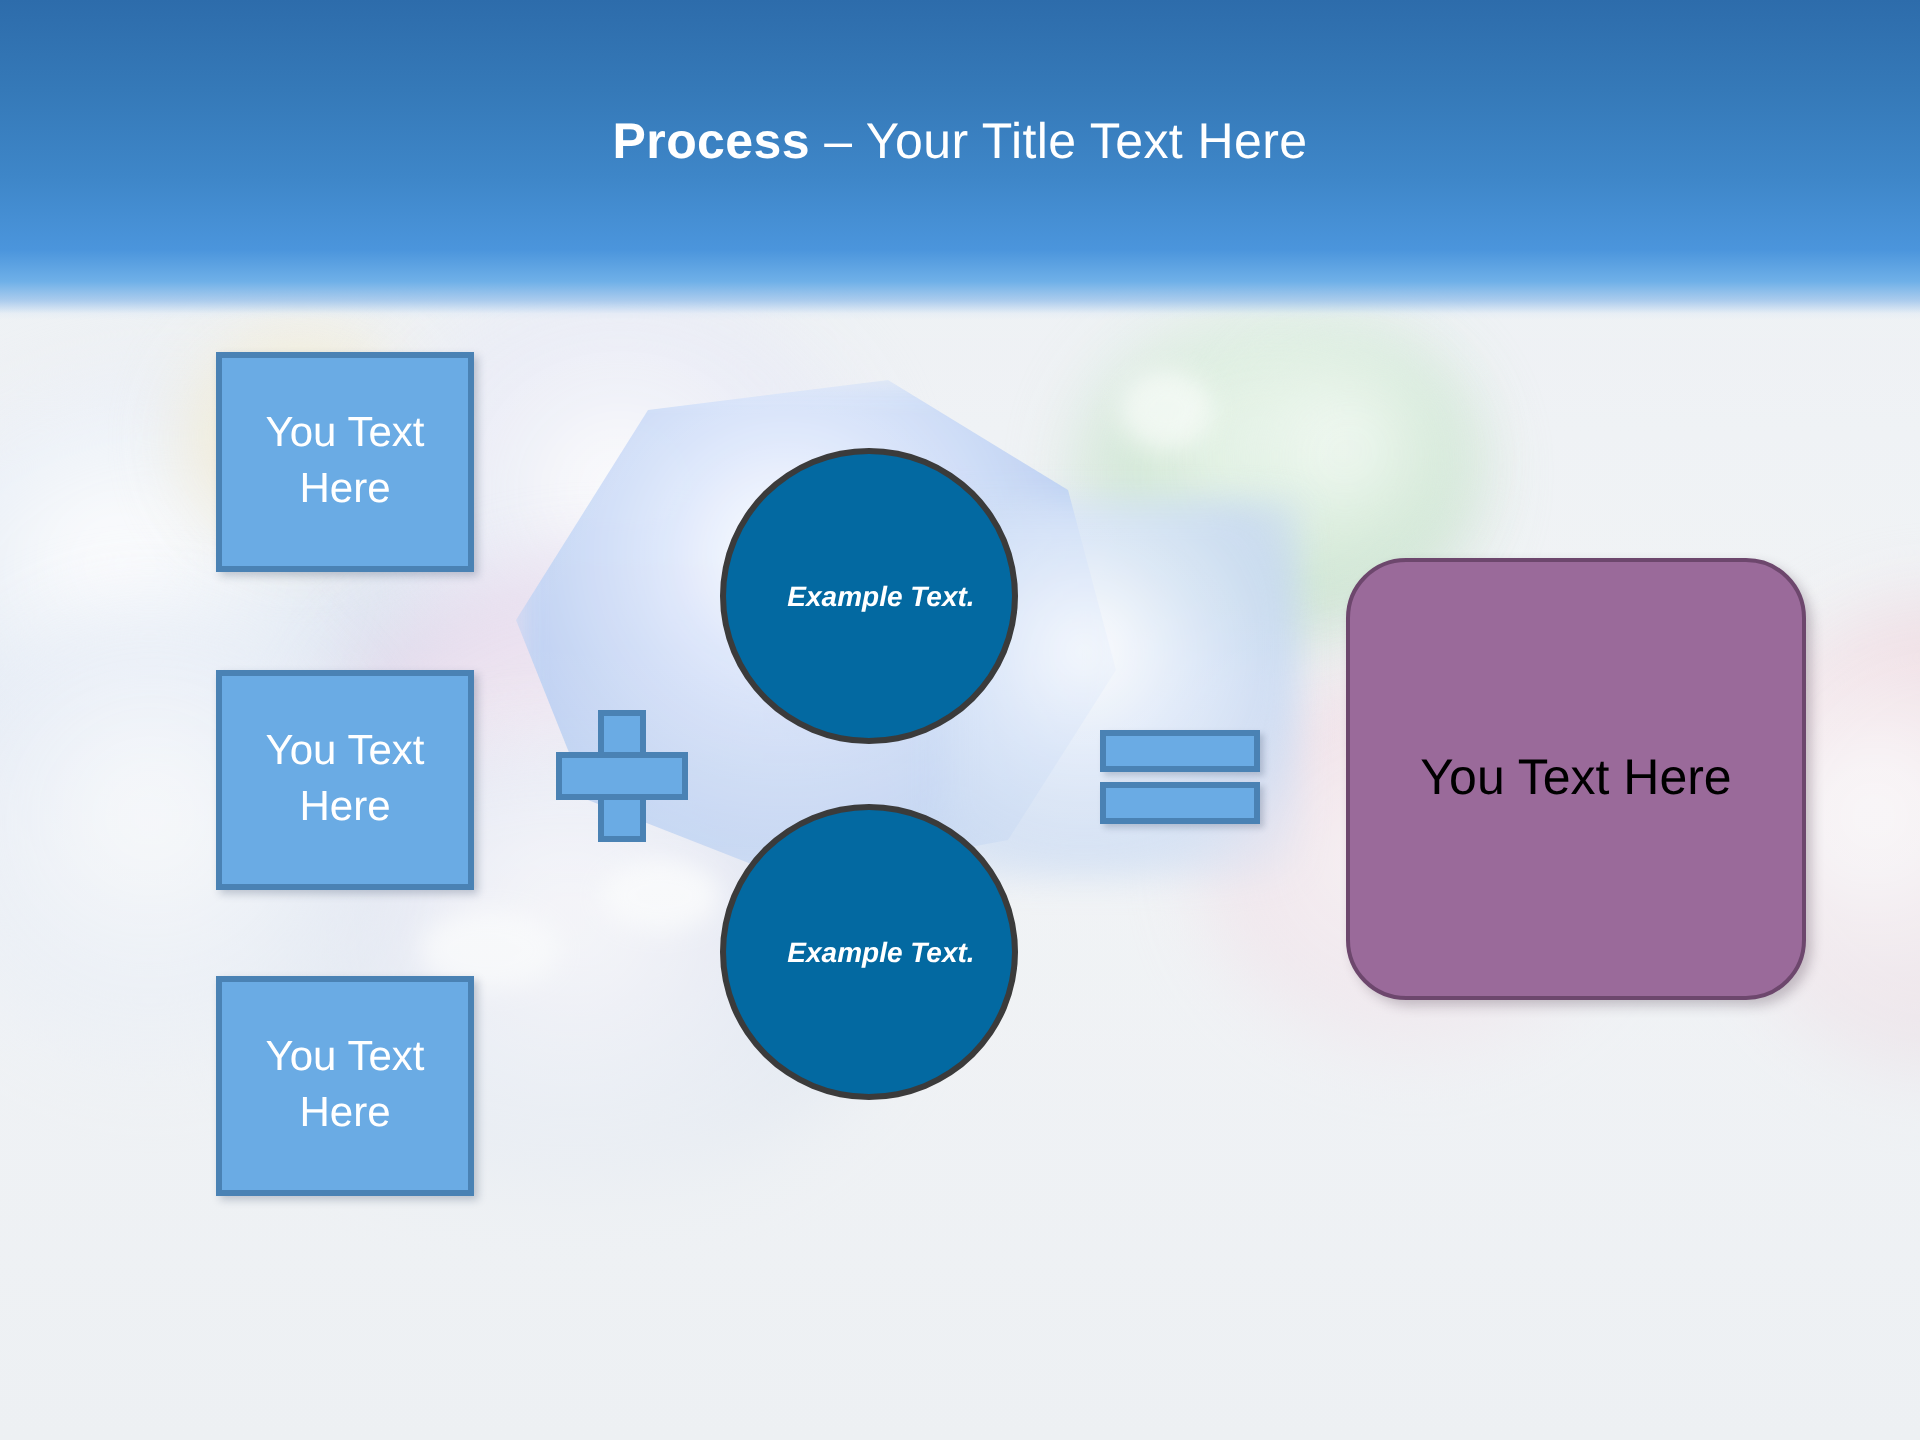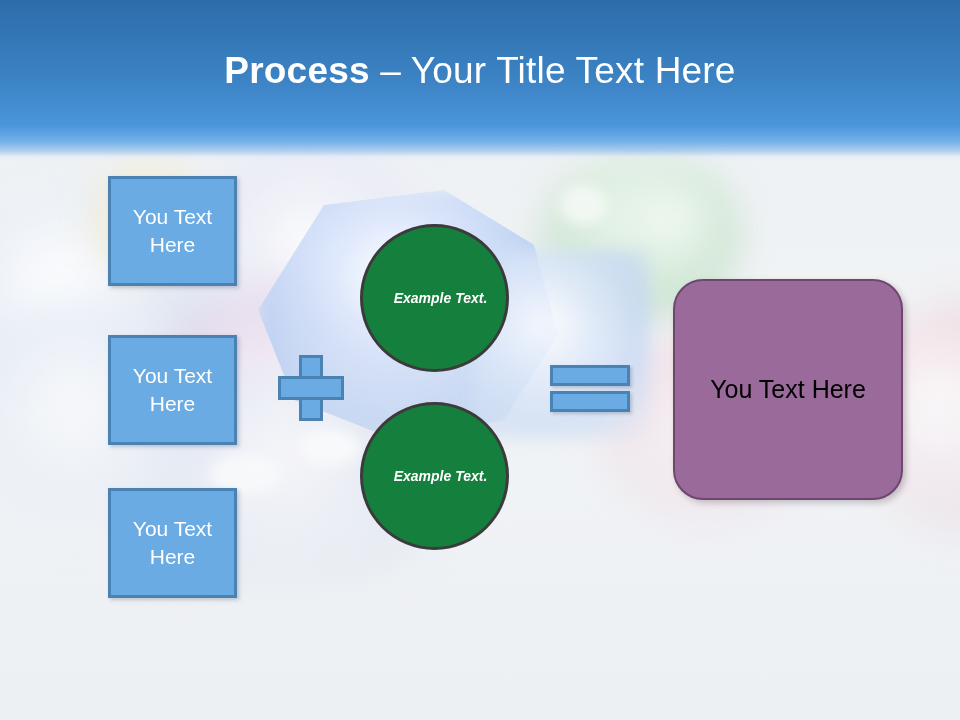--- a/index.html
+++ b/index.html
@@ -112,21 +112,21 @@
       rgba(150,192,235,0.75) 94%,
       rgba(210,228,246,0.25) 98%,
       rgba(255,255,255,0) 100%);
   }
   .title {
     position: absolute;
     left: 0; top: 49px;
     width: 960px;
     text-align: center;
     color: #ffffff;
-    font-size: 37px;
+    font-size: 25px;
     line-height: 44px;
     letter-spacing: 0.2px;
     white-space: nowrap;
   }
   .title .strong { font-weight: bold; }
   .title .rest   { font-weight: normal; }
 
   
   .blue-box {
     position: absolute;
@@ -164,21 +164,21 @@
   .plus .h { left: 0;  top: 21px; width: 66px; height: 24px; }
   .plus .core { left: 24px; top: 24px; width: 18px; height: 18px;
     background: #6aabe4; border: none; }
 
   
   .gray-circle {
     position: absolute;
     width: 149px;
     height: 148px;
     border-radius: 50%;
-    background: #15803d;
+    background: #0369a1;
     border: 3px solid #3b3b3b;
     box-sizing: border-box;
     color: #ffffff;
     font-size: 14px;
     font-weight: bold;
     font-style: italic;
     line-height: 21px;
     display: flex;
     align-items: center;
     justify-content: center;

